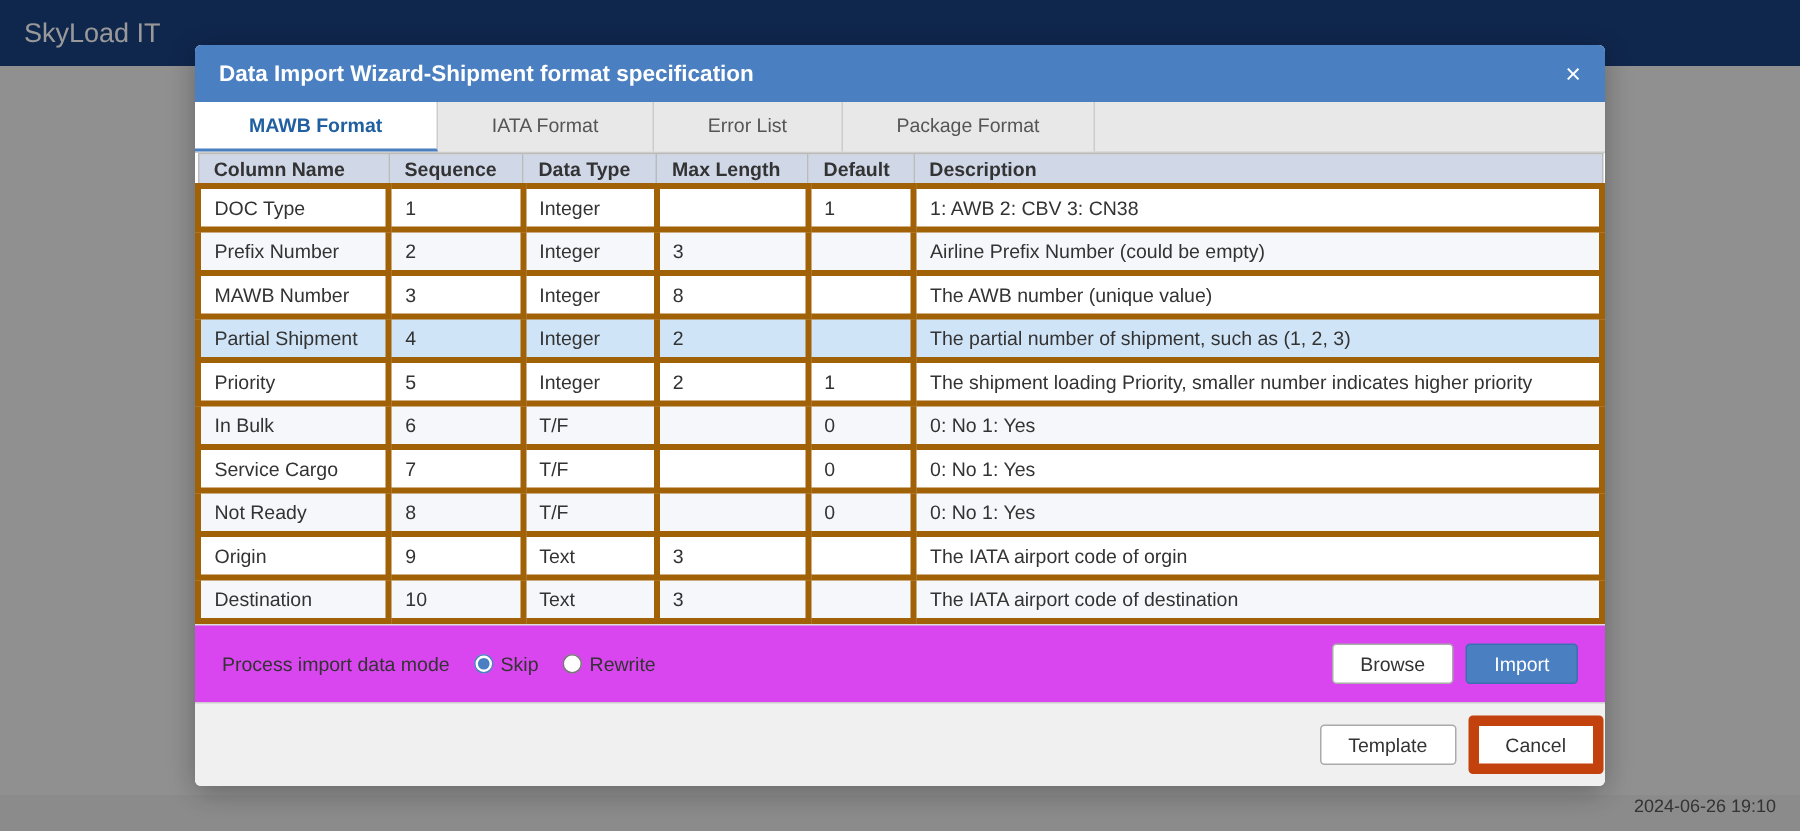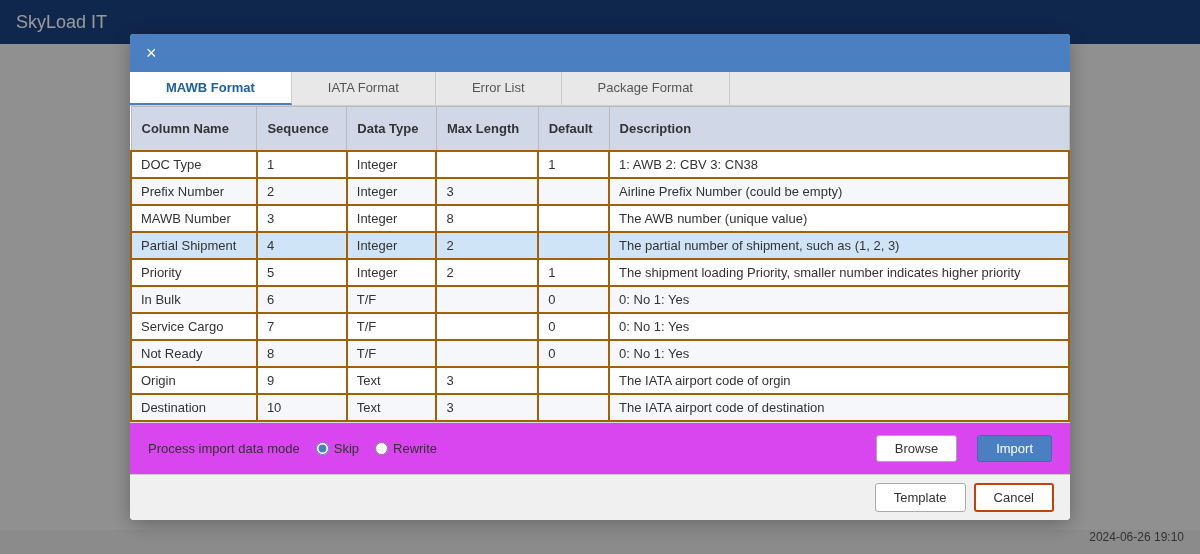--- a/index.html
+++ b/index.html
@@ -89,42 +89,42 @@
       width: 100%;
       border-collapse: collapse;
       font-size: 13px;
     }
 
     thead tr {
       background: #d0d8e8;
     }
 
     thead th {
-      padding: 14px 10px;
+      padding: 2px 10px;
       text-align: left;
       font-weight: bold;
       border: 1px solid #bbb;
       white-space: nowrap;
     }
 
     tbody tr {
       background: #fff;
     }
 
     tbody tr:nth-child(even) {
       background: #f5f7fb;
     }
 
     tbody tr.highlighted {
       background: #d0e4f7;
     }
 
     tbody td {
       padding: 5px 9px;
-      border: 2px solid #a16207;
+      border: 4px solid #a16207;
     }
 
     
     .import-footer {
       background: #d946ef;
       border-top: 1px solid #ddd;
       padding: 12px 18px;
       display: flex;
       align-items: center;
       gap: 16px;
@@ -150,21 +150,21 @@
       cursor: pointer;
       font-size: 13px;
     }
 
     .radio-label input[type=radio] {
       accent-color: #4a7fc1;
     }
 
     .btn-group {
       display: flex;
-      gap: 20px;
+      gap: 8px;
       margin-left: auto;
     }
 
     .btn {
       padding: 5px 18px;
       border-radius: 3px;
       font-size: 13px;
       cursor: pointer;
       border: 1px solid #aaa;
     }
@@ -177,41 +177,42 @@
 
     .btn-import {
       background: #4a7fc1;
       color: #fff;
       border: 1px solid #3a6fb1;
     }
 
     
     .modal-footer {
       display: flex;
+      align-items: center;
       justify-content: flex-end;
-      padding: 8px 16px;
+      padding: 8px 1px;
       background: #f0f0f0;
       border-top: 1px solid #ccc;
       gap: 8px;
     }
 
     .btn-template {
       background: #fff;
       color: #333;
       border: 1px solid #aaa;
       padding: 5px 18px;
       font-size: 13px;
       cursor: pointer;
       border-radius: 3px;
     }
 
     .btn-cancel {
       background: #fff;
       color: #333;
-      border: 2px solid #c2410c;
+      border: 7px solid #c2410c;
       padding: 5px 18px;
       font-size: 13px;
       cursor: pointer;
       border-radius: 3px;
     }
 
     
     .app-bar {
       position: fixed;
       top: 0; left: 0; right: 0;
@@ -251,20 +252,21 @@
 </div>
 
 <div class="timestamp-bar">
   <span>2024-06-26 19:10</span>
 </div>
 
 <div class="overlay">
   <div class="modal">
 
     <div class="modal-header">
+      <span class="modal-title">Data Import Wizard-Shipment format specification</span>
       <button class="modal-close">×</button>
     </div>
 
     <div class="tab-bar">
       <div class="tab-item active">
         <span>MAWB Format</span>
       </div>
       <div class="tab-item">
         <span>IATA Format</span>
       </div>

